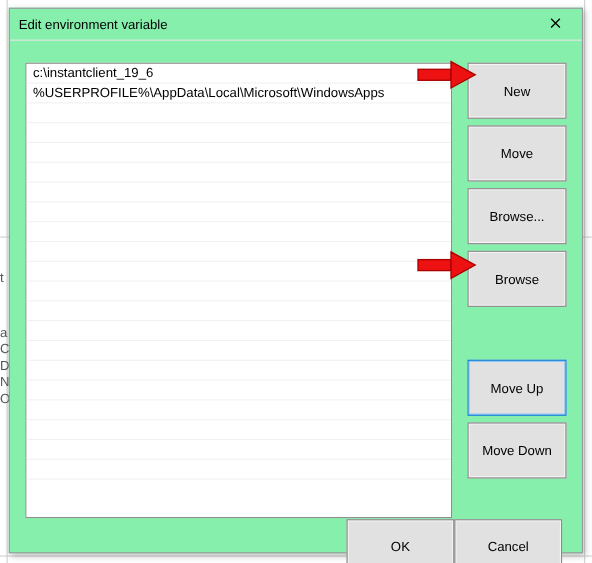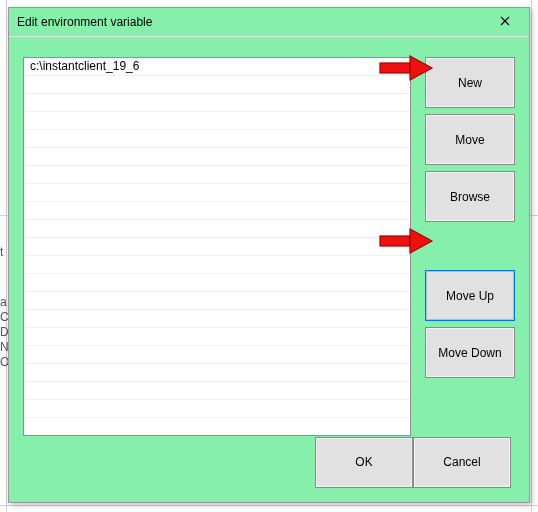--- a/index.html
+++ b/index.html
@@ -179,20 +179,21 @@
       </span>
     </div>
   </div>
 
   <div class="client">
 
     <div class="work">
 
       <div class="listbox">
         <div class="row">c:\instantclient_19_6</div>
+        <div class="row">%USERPROFILE%\AppData\Local\Microsoft\WindowsApps</div>
         <div class="row"></div>
         <div class="row"></div>
         <div class="row"></div>
         <div class="row"></div>
         <div class="row"></div>
         <div class="row"></div>
         <div class="row"></div>
         <div class="row"></div>
         <div class="row"></div>
         <div class="row"></div>
@@ -203,20 +204,21 @@
         <div class="row"></div>
         <div class="row"></div>
         <div class="row"></div>
         <div class="row"></div>
         <div class="row"></div>
       </div>
 
       <div class="sidebtns">
         <div class="btn">New</div>
         <div class="btn">Move</div>
+        <div class="btn">Browse...</div>
         <div class="btn">Browse</div>
         <div class="spacer-sm"></div>
         <div class="btn highlight">Move Up</div>
         <div class="btn">Move Down</div>
         <div class="spacer-md"></div>
       </div>
 
     </div>
 
     <div class="footer">

